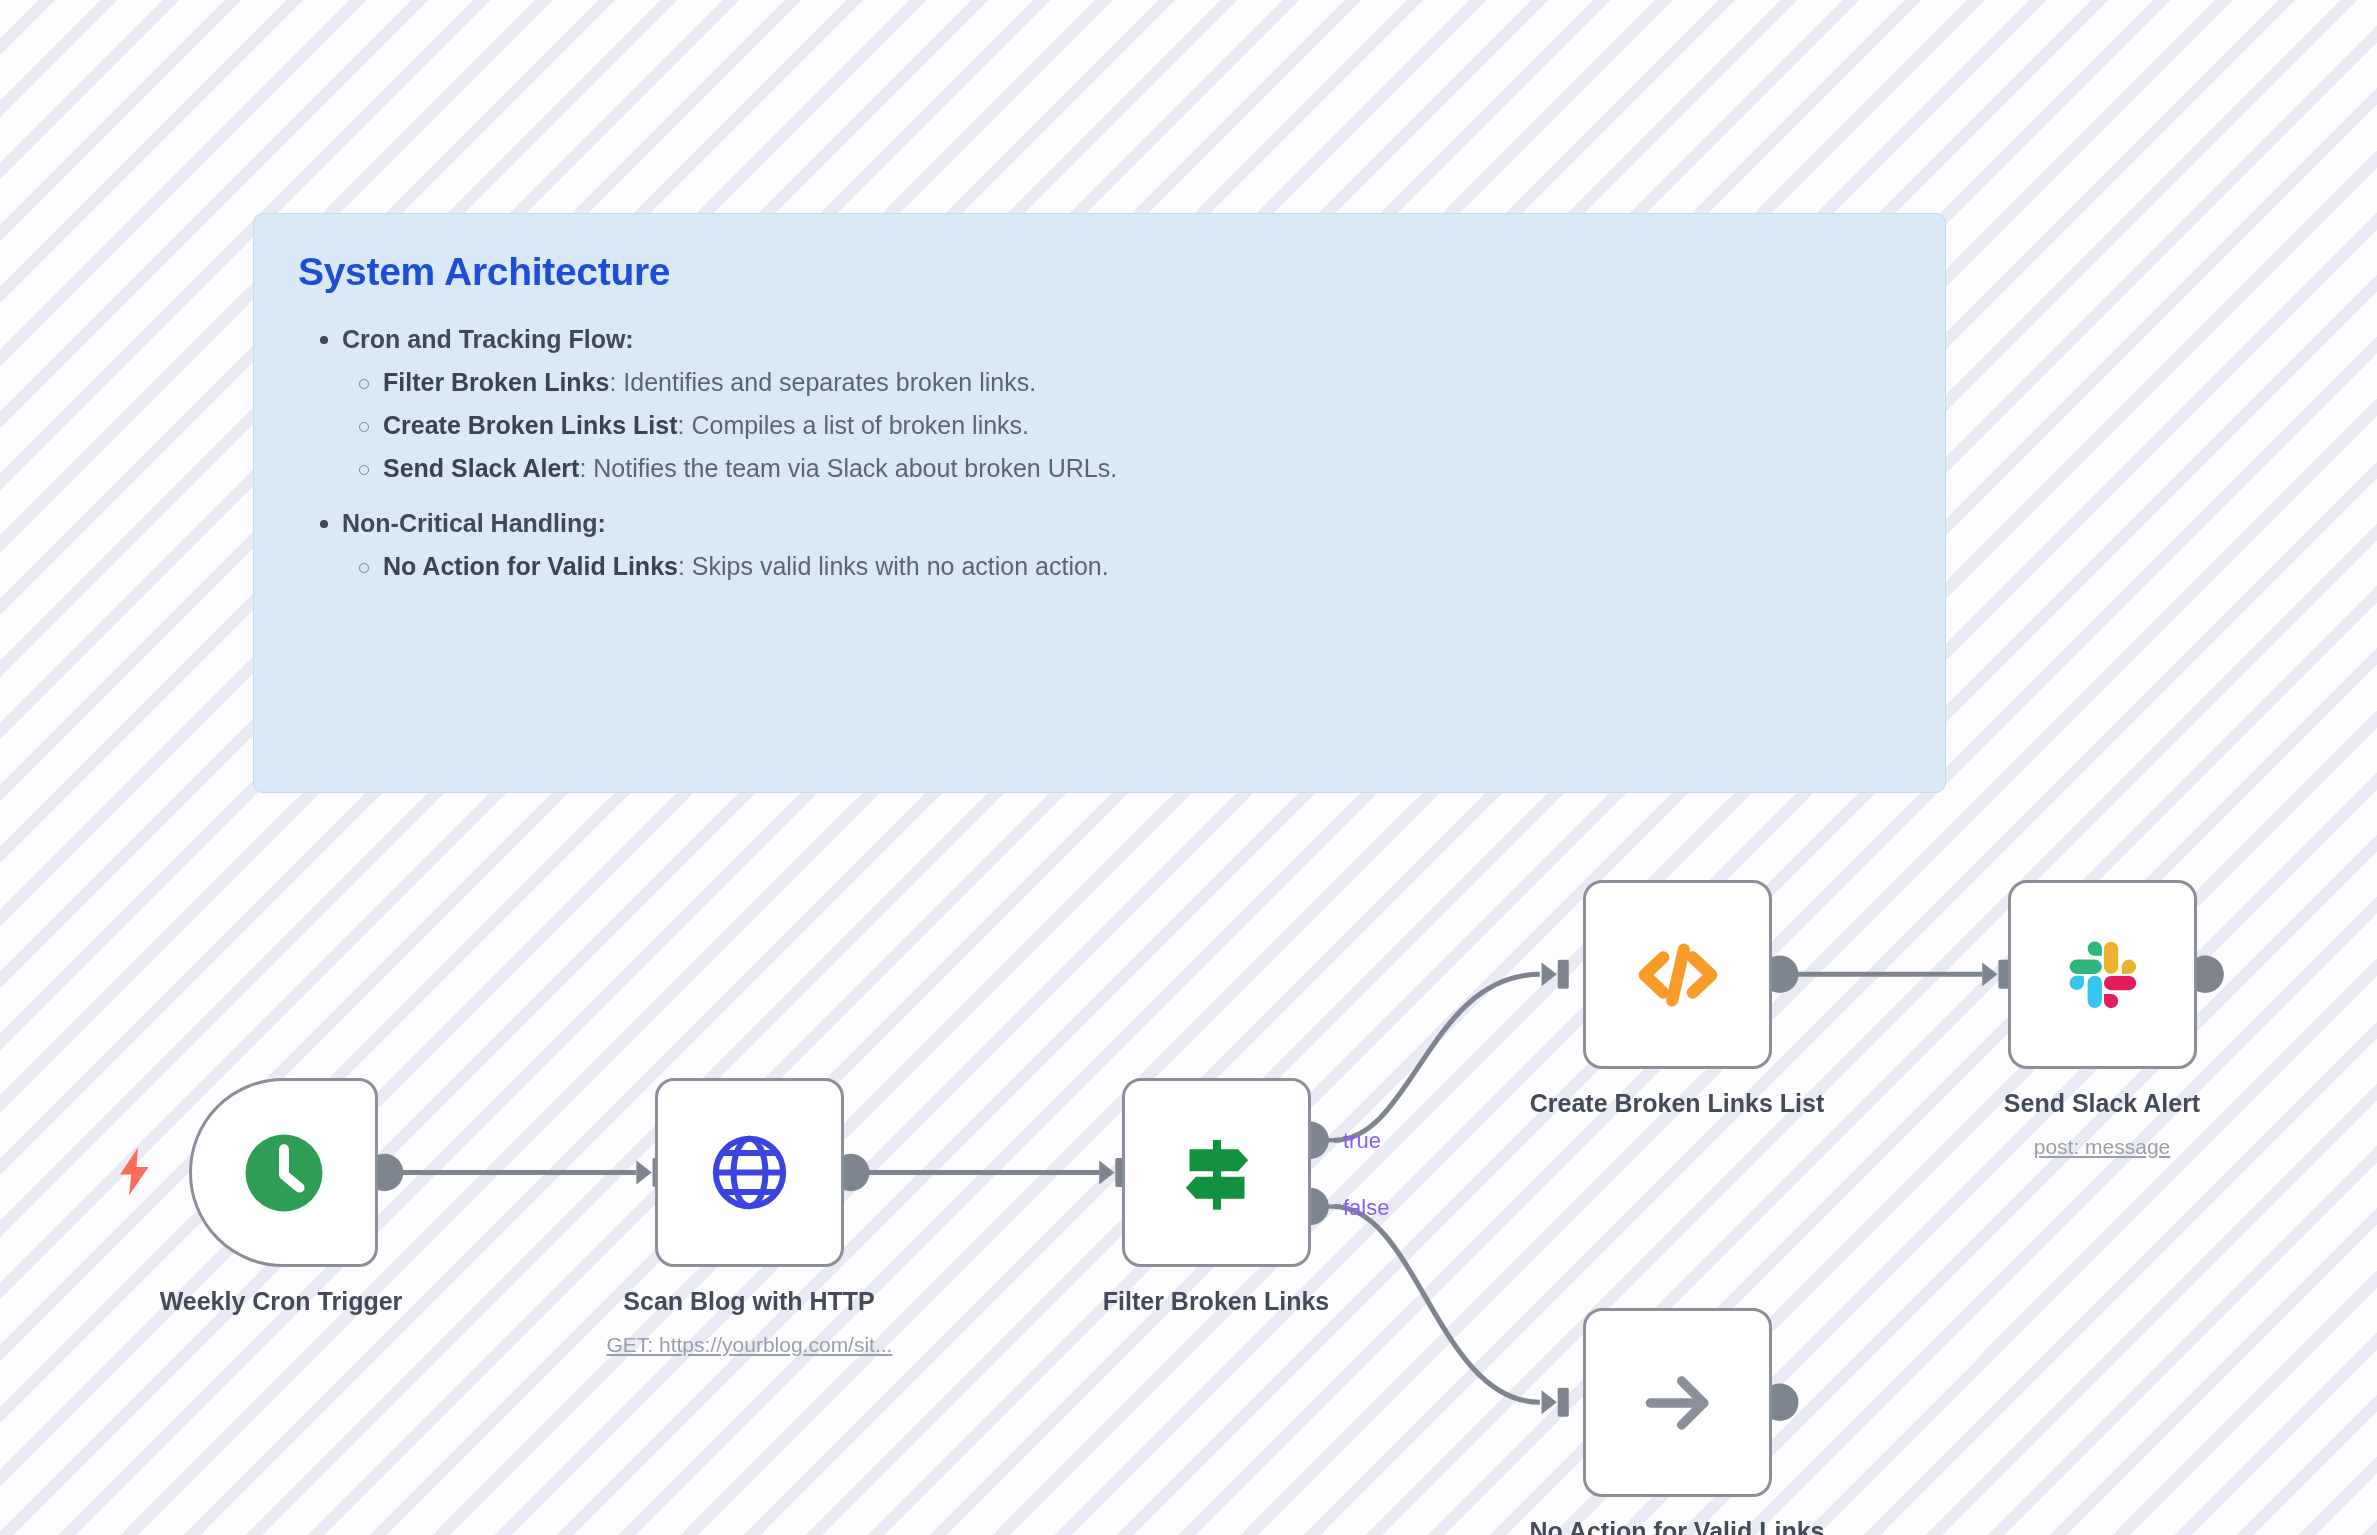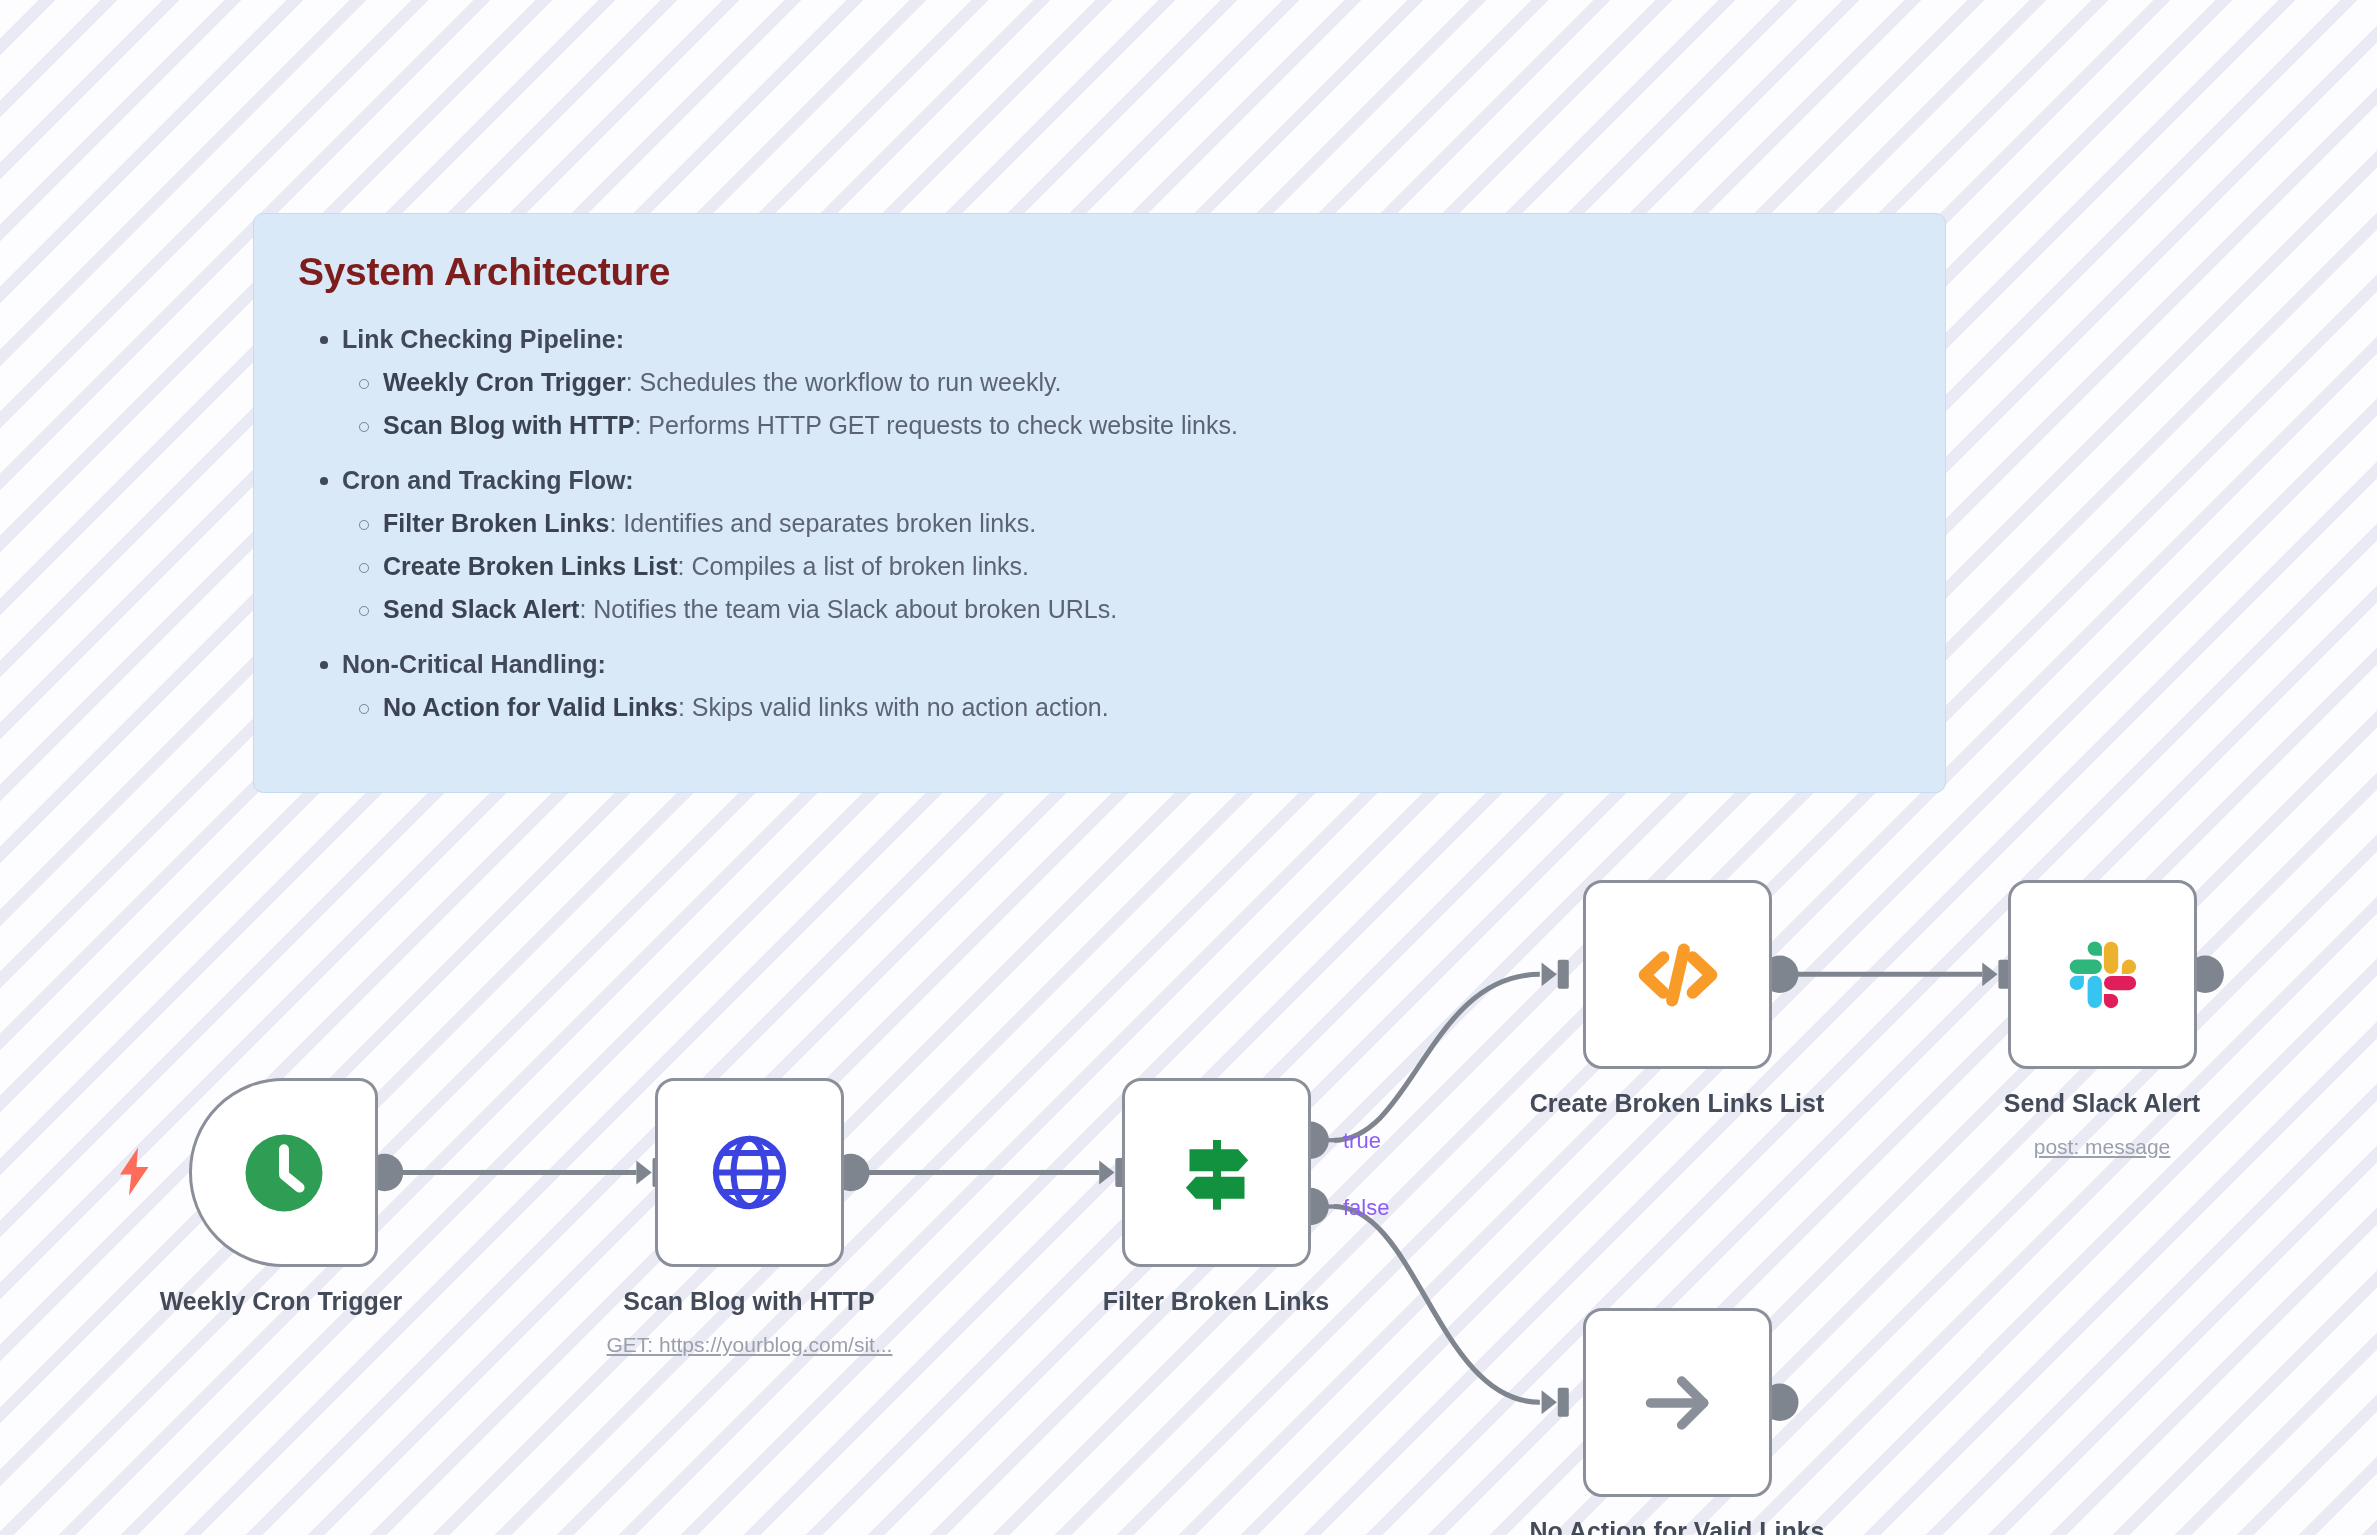--- a/index.html
+++ b/index.html
@@ -32,21 +32,21 @@
     height: 580px;
     background: #d9e9f7;
     border: 1.7px solid #c3daf0;
     border-radius: 10.2px;
     padding: 36px 44px 0 44px;
   }
 
   #sticky-title {
     font-size: 39px;
     font-weight: bold;
-    color: #7f1d1d;
+    color: #1d4ed8;
     letter-spacing: -0.3px;
     margin-bottom: 24px;
   }
 
   .note-group { margin-bottom: 12px; }
 
   .note-l1 {
     font-size: 25px;
     color: #404859;
     line-height: 1.72;
@@ -147,25 +147,20 @@
     position: absolute;
     pointer-events: auto;
   }
 </style>
 </head>
 <body>
 
 <div id="sticky-note">
   <div id="sticky-title">System Architecture</div>
 
-  <div class="note-group">
-    <div class="note-l1">Link Checking Pipeline:</div>
-    <div class="note-l2"><b>Weekly Cron Trigger</b><span>: Schedules the workflow to run weekly.</span></div>
-    <div class="note-l2"><b>Scan Blog with HTTP</b><span>: Performs HTTP GET requests to check website links.</span></div>
-  </div>
 
   <div class="note-group">
     <div class="note-l1">Cron and Tracking Flow:</div>
     <div class="note-l2"><b>Filter Broken Links</b><span>: Identifies and separates broken links.</span></div>
     <div class="note-l2"><b>Create Broken Links List</b><span>: Compiles a list of broken links.</span></div>
     <div class="note-l2"><b>Send Slack Alert</b><span>: Notifies the team via Slack about broken URLs.</span></div>
   </div>
 
   <div class="note-group">
     <div class="note-l1">Non-Critical Handling:</div>

